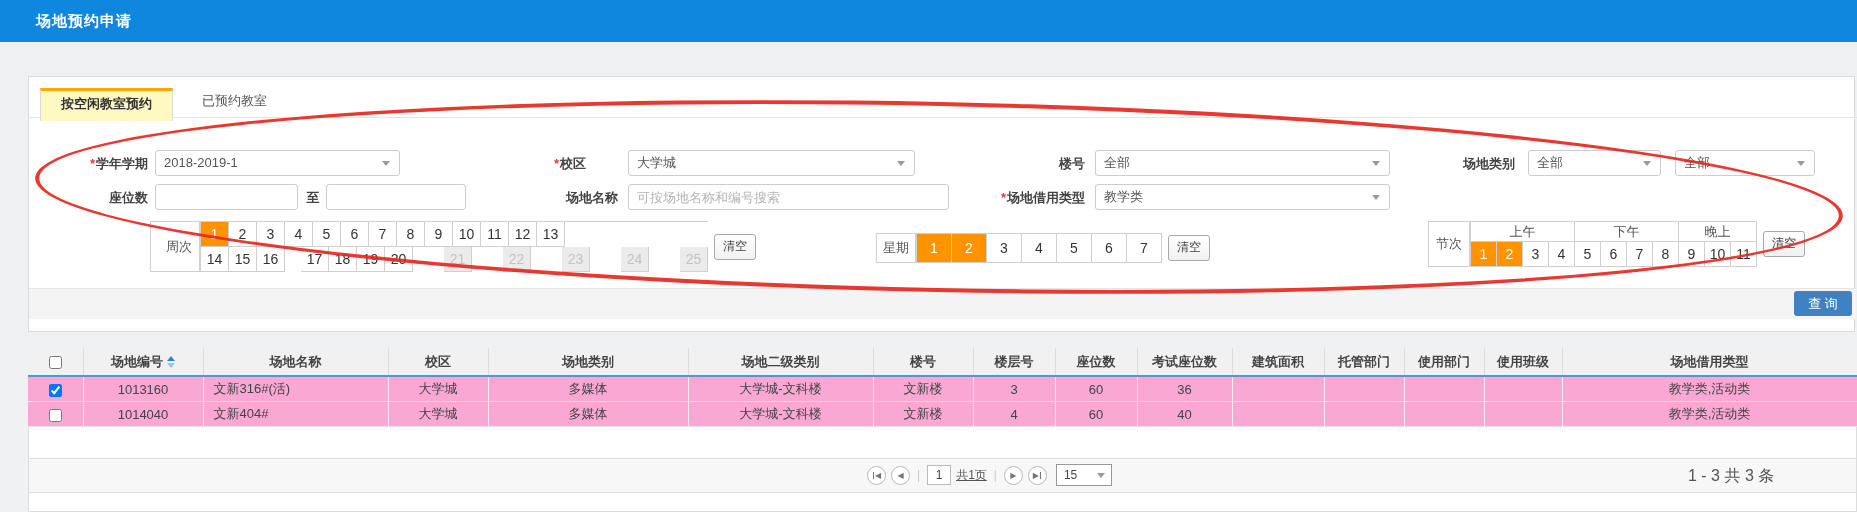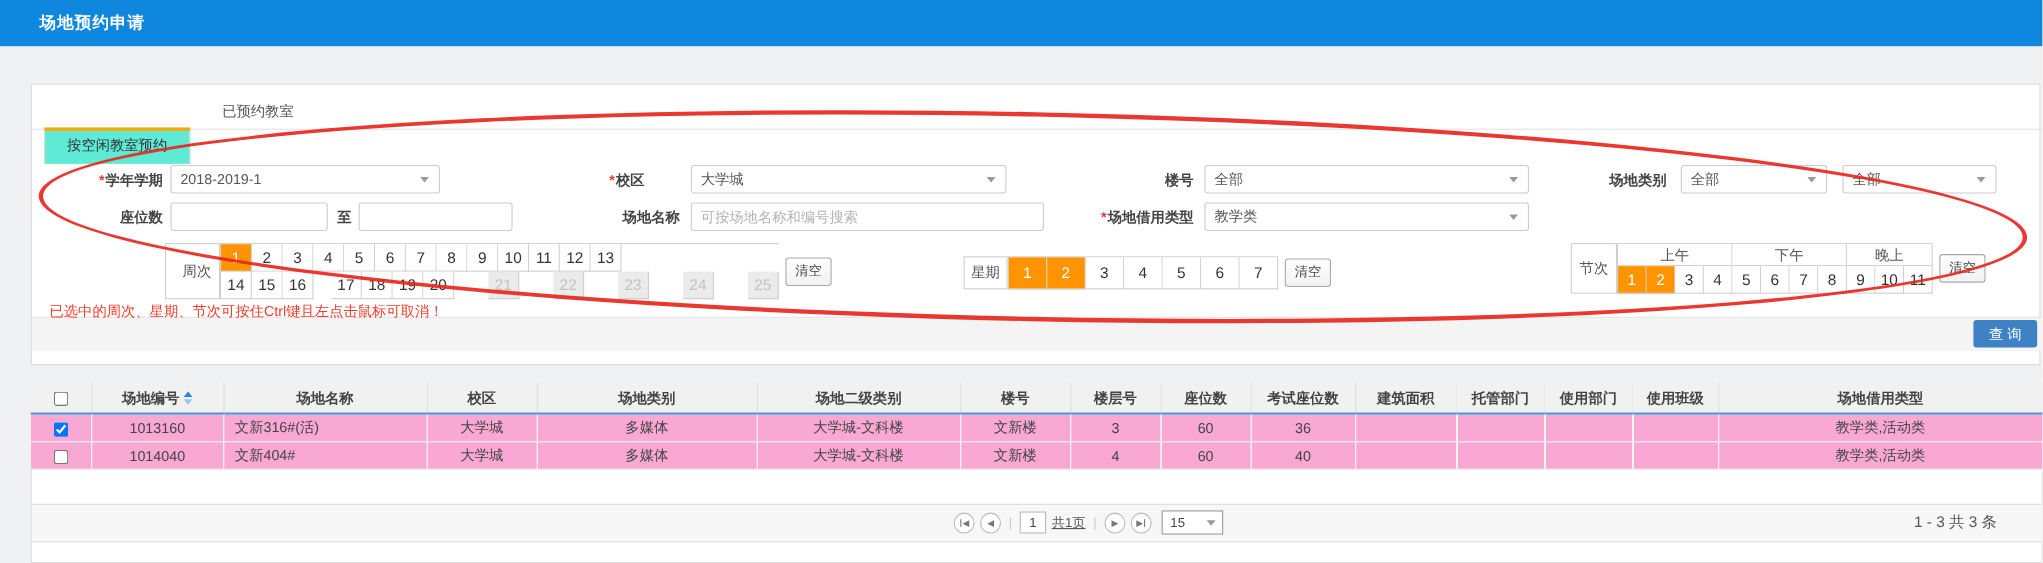--- a/index.html
+++ b/index.html
@@ -7,21 +7,21 @@
   #stage{position:relative;width:1857px;height:512px;overflow:hidden;background:#f0f1f2;}
 
   
   .hdr{position:absolute;left:0;top:0;width:1857px;height:42px;background:#1087de;}
   .hdr-title{position:absolute;left:36px;top:0;line-height:42px;color:#fff;font-size:15px;font-weight:bold;letter-spacing:1px;}
 
   
   .panel{position:absolute;left:28px;top:76px;width:1827px;height:256px;background:#fff;border:1px solid #dadada;box-sizing:border-box;}
   .tabline{position:absolute;left:28px;top:117px;width:1829px;height:0;border-bottom:1px solid #e3e3e3;z-index:2;}
   .tab{position:absolute;top:88px;height:27px;line-height:26px;padding:0 20px;font-size:13px;color:#555;z-index:3;cursor:pointer;}
-  .tab.active{left:40px;background:#5eead4;border:1px solid #dcdcdc;border-top:3px solid #ffa800;border-bottom:none;font-weight:normal;color:#333;height:30px;margin-top:28px;}
+  .tab.active{left:40px;background:#fef9c3;border:1px solid #dcdcdc;border-top:3px solid #ffa800;border-bottom:none;font-weight:bold;color:#333;height:30px;}
   .tab.inactive{left:182px;}
 
   
   .lbl{position:absolute;height:27px;line-height:27px;font-size:13px;color:#444;font-weight:bold;text-align:right;z-index:5;}
   .req{color:#e43b35;font-style:normal;margin-right:1px;}
   .sel,.inp{position:absolute;height:26px;box-sizing:border-box;border:1px solid #ccc;border-radius:3px;background:#fff;z-index:5;}
   .sel .val{display:block;line-height:24px;padding-left:8px;font-size:13px;color:#555;white-space:nowrap;overflow:hidden;}
   .caret{position:absolute;right:9px;top:10px;width:0;height:0;border-left:4px solid transparent;border-right:4px solid transparent;border-top:5px solid #9a9a9a;}
   .inp input{width:100%;height:100%;border:none;outline:none;background:transparent;font-size:13px;color:#555;padding:0 8px;box-sizing:border-box;font-family:inherit;}
   .inp input::placeholder{color:#b3b3b3;}
@@ -60,21 +60,21 @@
   .pager{position:absolute;left:29px;top:458px;width:1827px;height:33px;background:#f7f7f7;border-top:1px solid #ddd;border-bottom:1px solid #ddd;z-index:5;}
   .pgroup{position:absolute;left:838px;top:5px;display:flex;align-items:center;gap:5px;}
   .circ{width:17px;height:17px;border:1px solid #b9b9b9;border-radius:50%;background:#fff;display:flex;align-items:center;justify-content:center;font-size:8px;color:#777;cursor:pointer;}
   .circ b{display:inline-block;width:1px;height:7px;background:#777;margin:0 1px;}
   .psep{color:#ccc;font-size:12px;margin:0 2px;}
   .pginput{width:24px;height:20px;border:1px solid #bbb;text-align:center;font-size:12px;color:#444;background:#fff;box-sizing:border-box;font-family:inherit;}
   .ptext{font-size:12px;color:#555;text-decoration:underline;}
   .psel{position:relative;width:56px;height:22px;border:1px solid #999;background:#fff;box-sizing:border-box;margin-left:4px;cursor:pointer;}
   .psel .val{display:block;line-height:20px;padding-left:7px;font-size:12px;color:#444;}
   .psel .caret{top:8px;right:6px;}
-  .rangetext{position:absolute;left:1740px;top:466px;font-size:14px;color:#555;white-space:nowrap;z-index:5;}
+  .rangetext{position:absolute;left:1688px;top:466px;font-size:16px;color:#555;white-space:nowrap;z-index:5;}
 
   
   .ellipse{position:absolute;left:35px;top:102px;width:1800px;height:182px;border:4px solid #e8261d;border-radius:50%;transform:rotate(1.2deg);z-index:50;pointer-events:none;opacity:.92;}
 </style>
 </head>
 <body>
 
 <div id="stage">
 
   <div class="hdr">
@@ -198,21 +198,20 @@
           <div class="gcell" style="width: 26px; height: 25px;">7</div>
           <div class="gcell" style="width: 26px; height: 25px;">8</div>
           <div class="gcell" style="width: 26px; height: 25px;">9</div>
           <div class="gcell" style="width: 26px; height: 25px;">10</div>
           <div class="gcell" style="width: 26px; height: 25px;">11</div>
         </div>
       </div>
     <div class="clearbtn">清空</div>
   </div>
 
-  <div class="hint">已选中的周次、星期、节次可按住Ctrl键且左点击鼠标可取消！</div>
 
   <div class="toolbar"></div>
   <div class="searchbtn">查 询</div>
 
   <div class="tablebox"></div>
   <table class="grid-table">
     <colgroup id="cols">
         <col style="width: 55px;">
         <col style="width: 120px;">
         <col style="width: 185px;">

